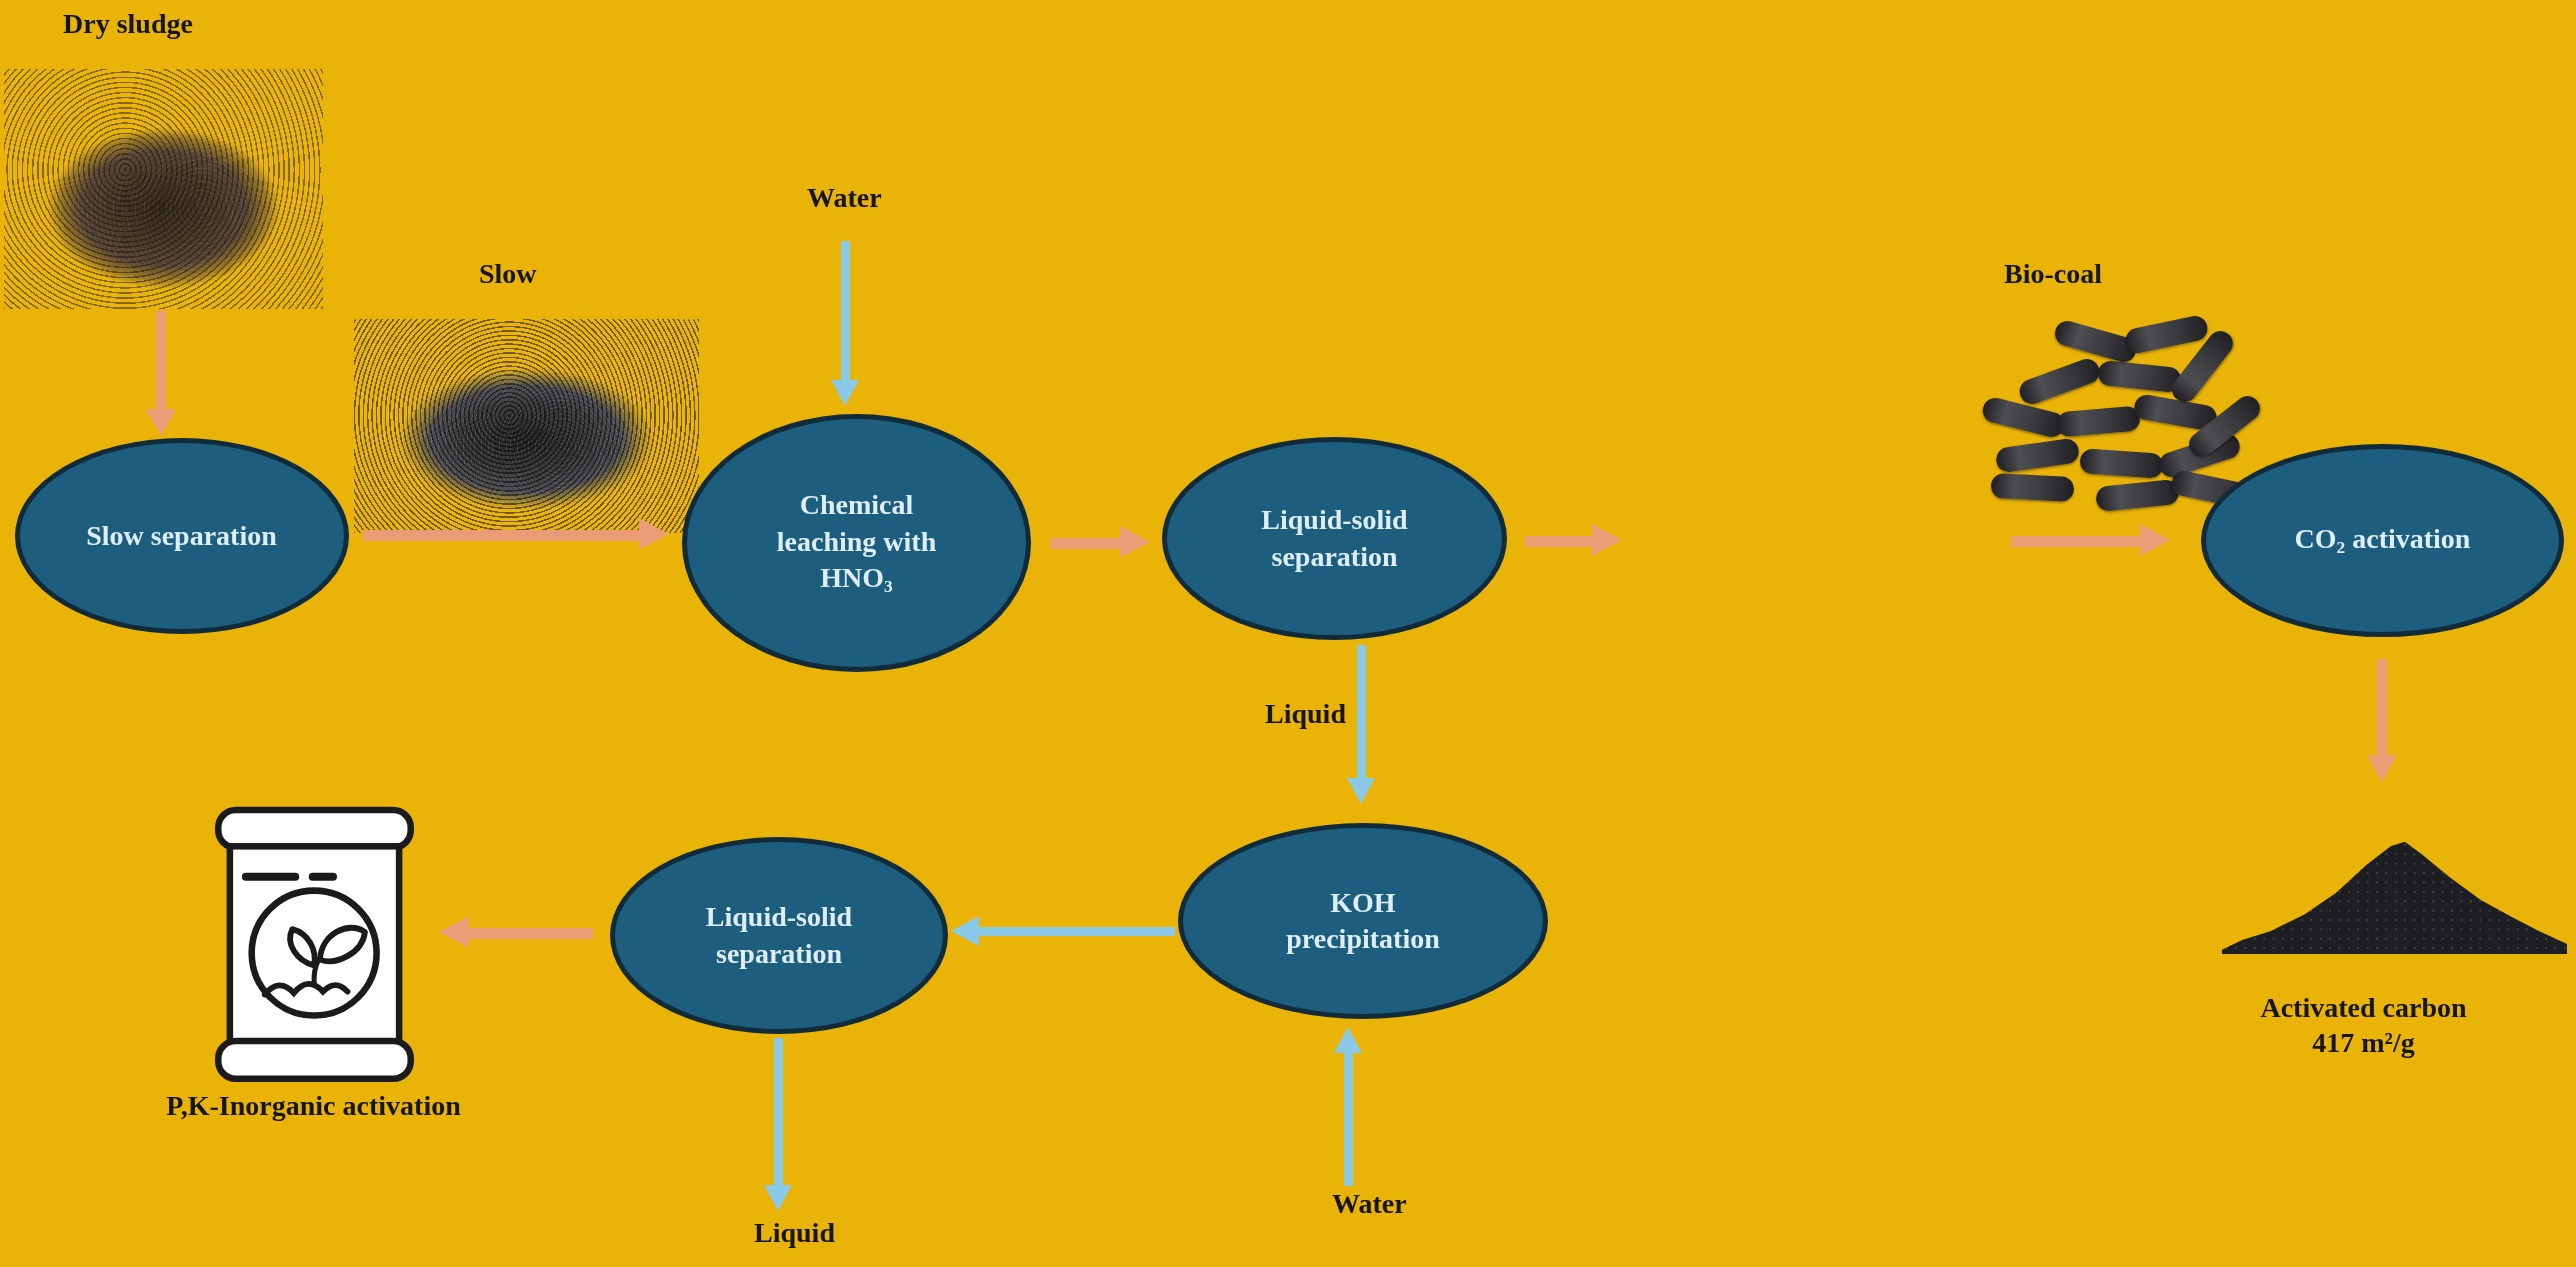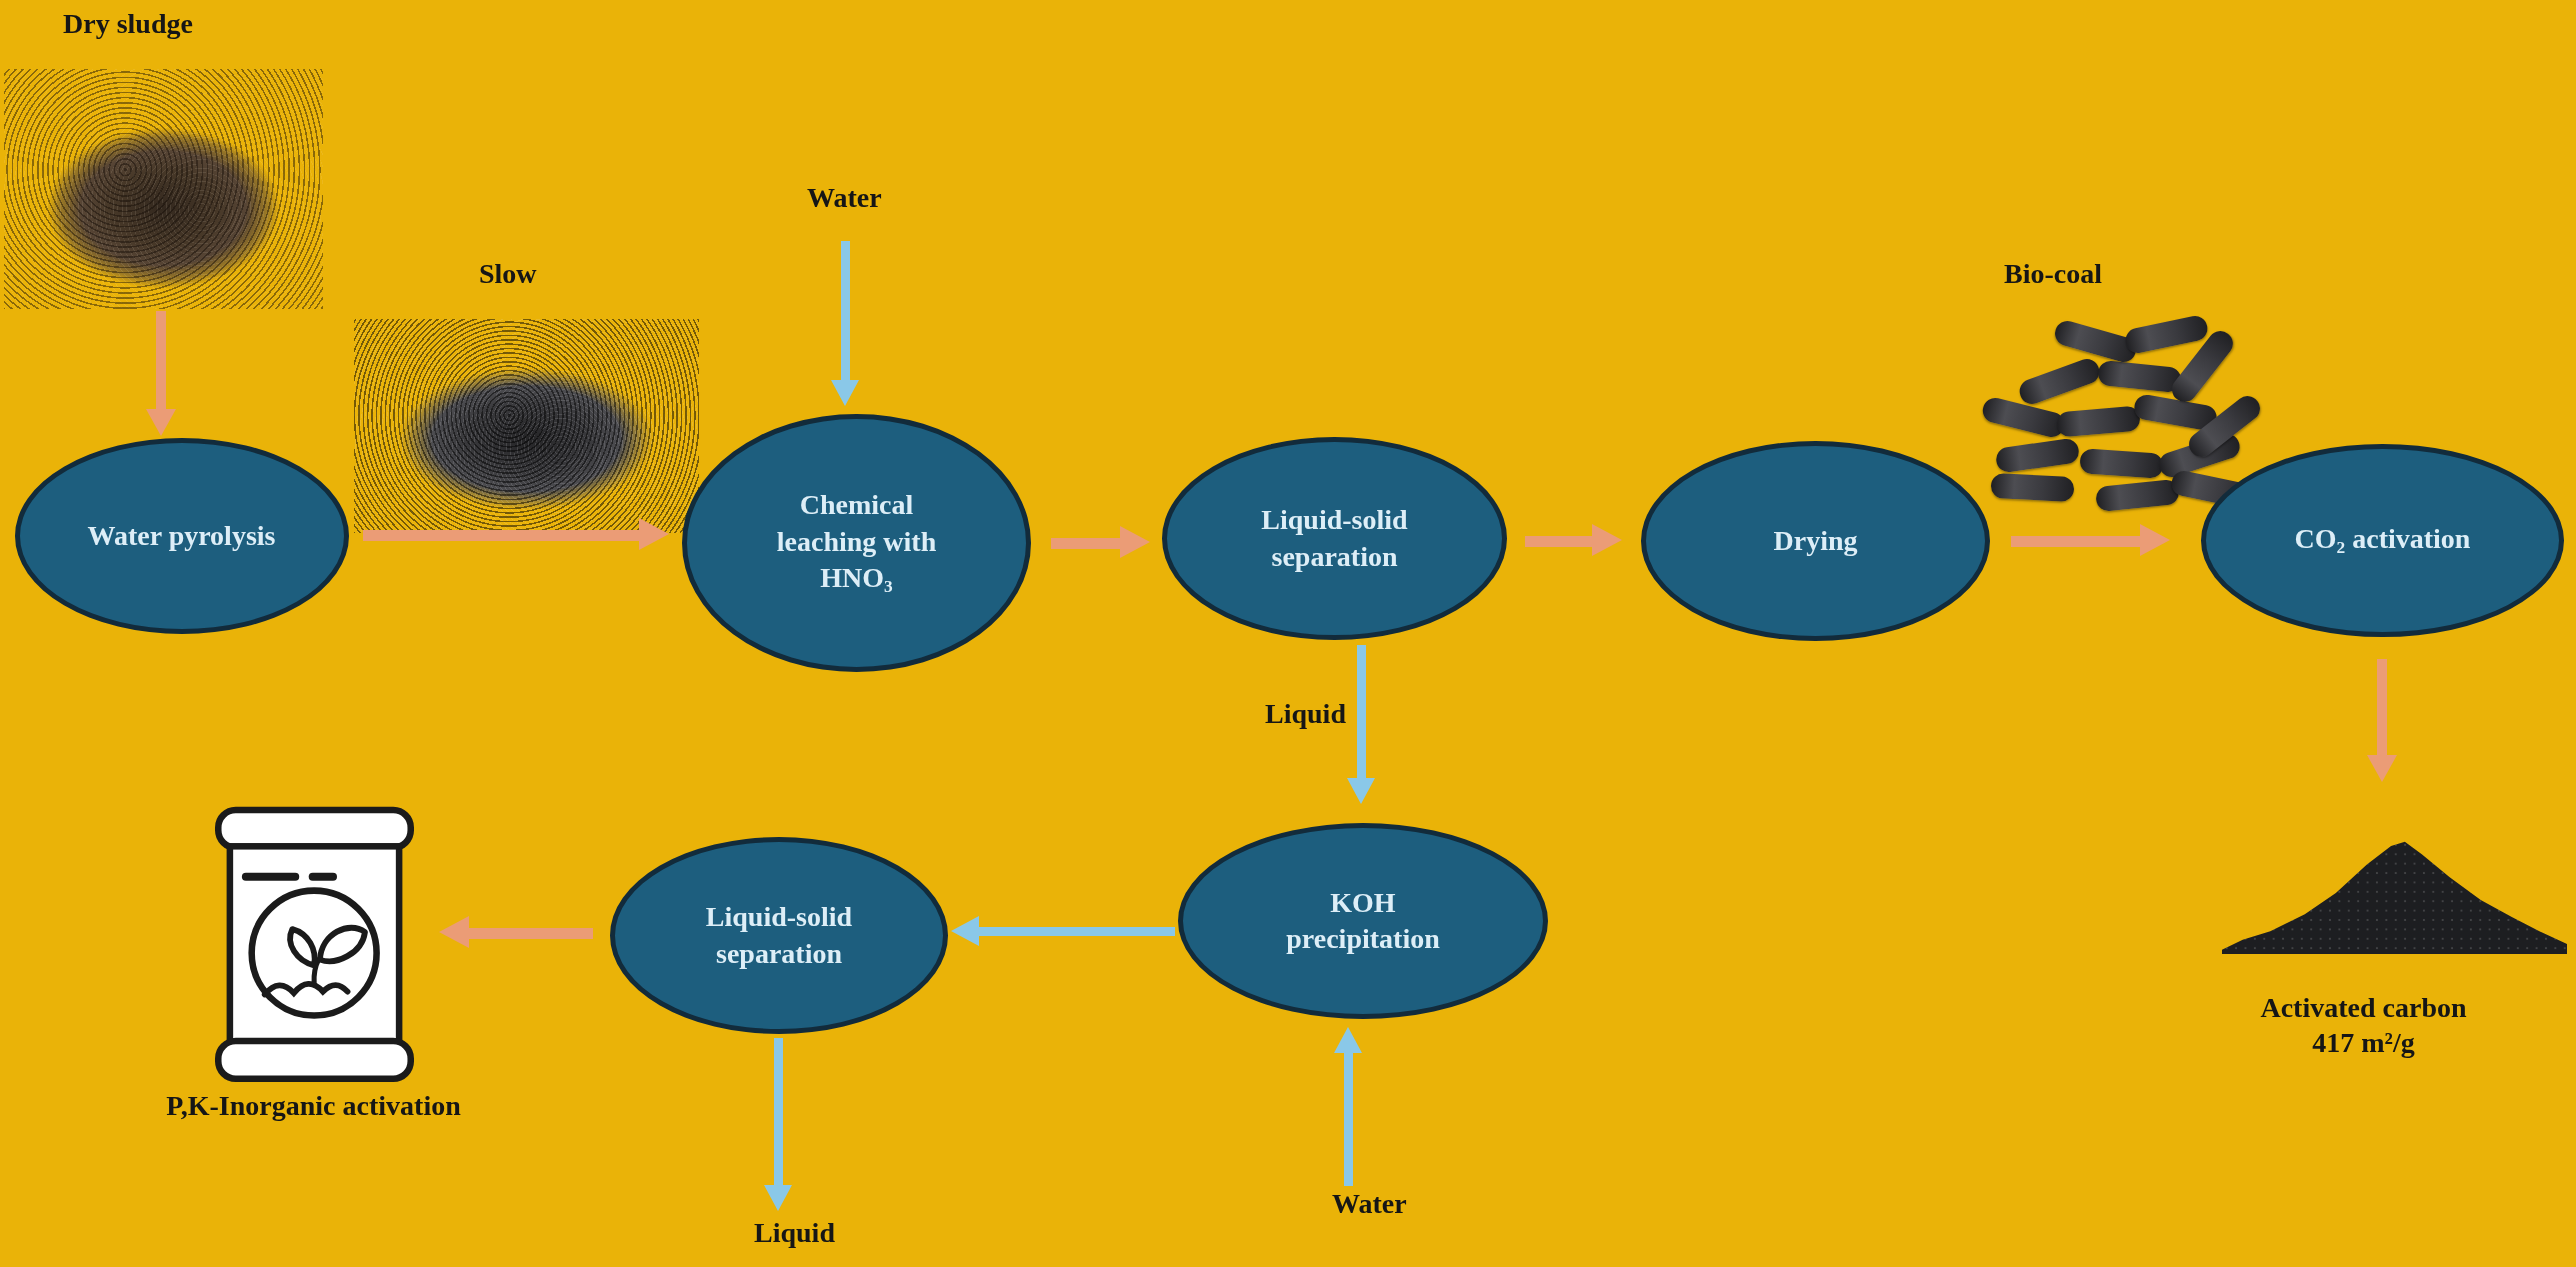--- a/index.html
+++ b/index.html
@@ -196,38 +196,35 @@
   <div>
     <div class="head hd-up-b" style="left:1334px;top:1027px;"></div>
     <div class="shaft b" style="left:1344px;top:1052px;width:9.4px;height:134px;"></div>
   </div>
   <div>
     <div class="shaft b" style="left:774px;top:1038px;width:9.4px;height:147px;"></div>
     <div class="head hd-down-b" style="left:764px;top:1185px;"></div>
   </div>
 
   <div class="node" id="n-slow">
-    <span>Water pyrolysis</span>
+    <span>Slow separation</span>
   </div>
   <div class="node" id="n-leach">
     <span>
       <span>Chemical</span><br>
       <span>leaching with</span><br>
       <span>HNO</span><span class="sub">3</span>
     </span>
   </div>
   <div class="node" id="n-sep1">
     <span>
       <span>Liquid-solid</span><br>
       <span>separation</span>
     </span>
   </div>
-  <div class="node" id="n-dry">
-    <span>Drying</span>
-  </div>
   <div class="node" id="n-co2">
     <span>
       <span>CO</span><span class="sub">2</span><span> activation</span>
     </span>
   </div>
   <div class="node" id="n-koh">
     <span>
       <span>KOH</span><br>
       <span>precipitation</span>
     </span>

